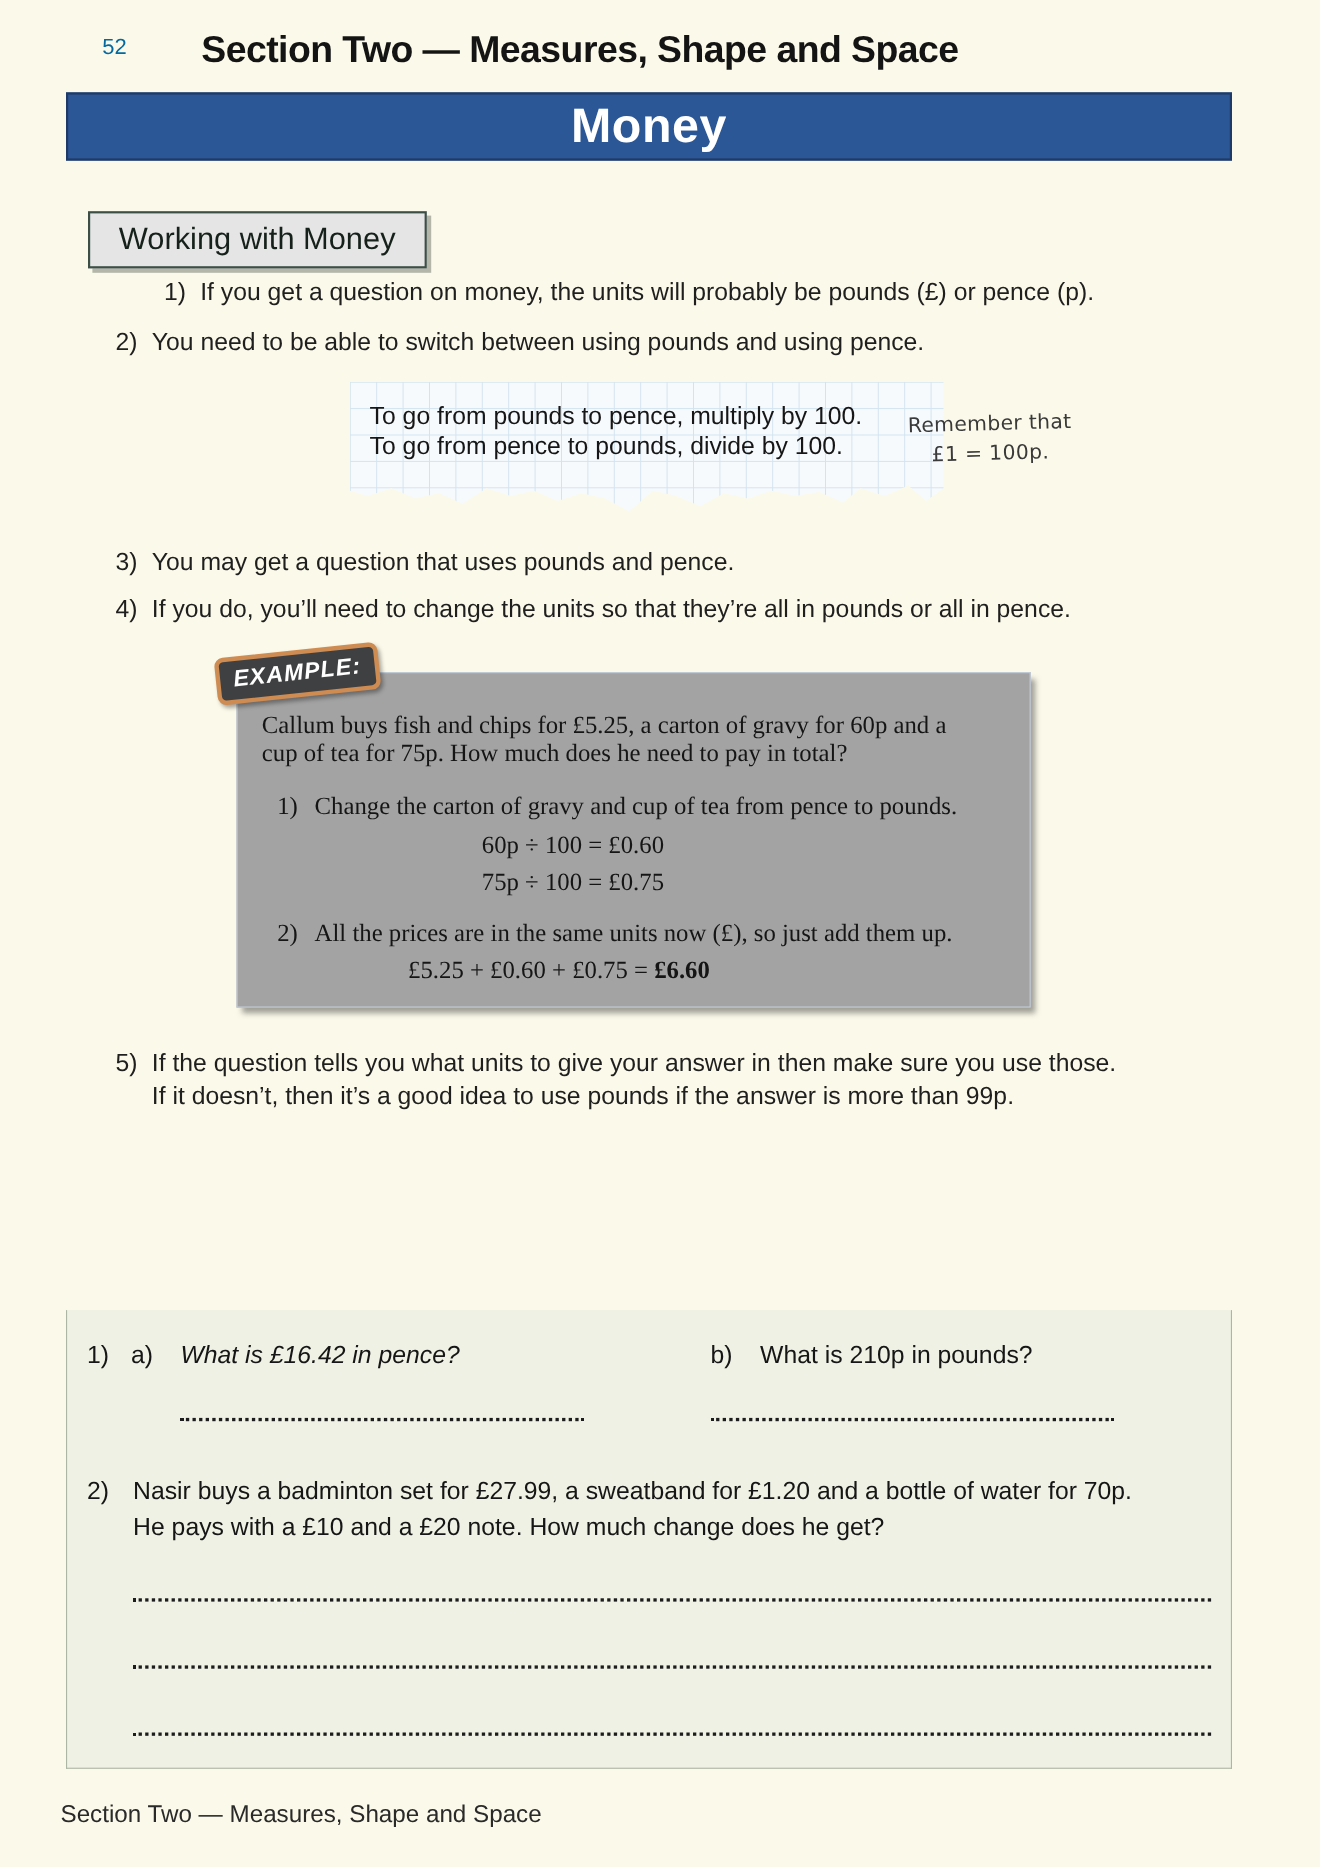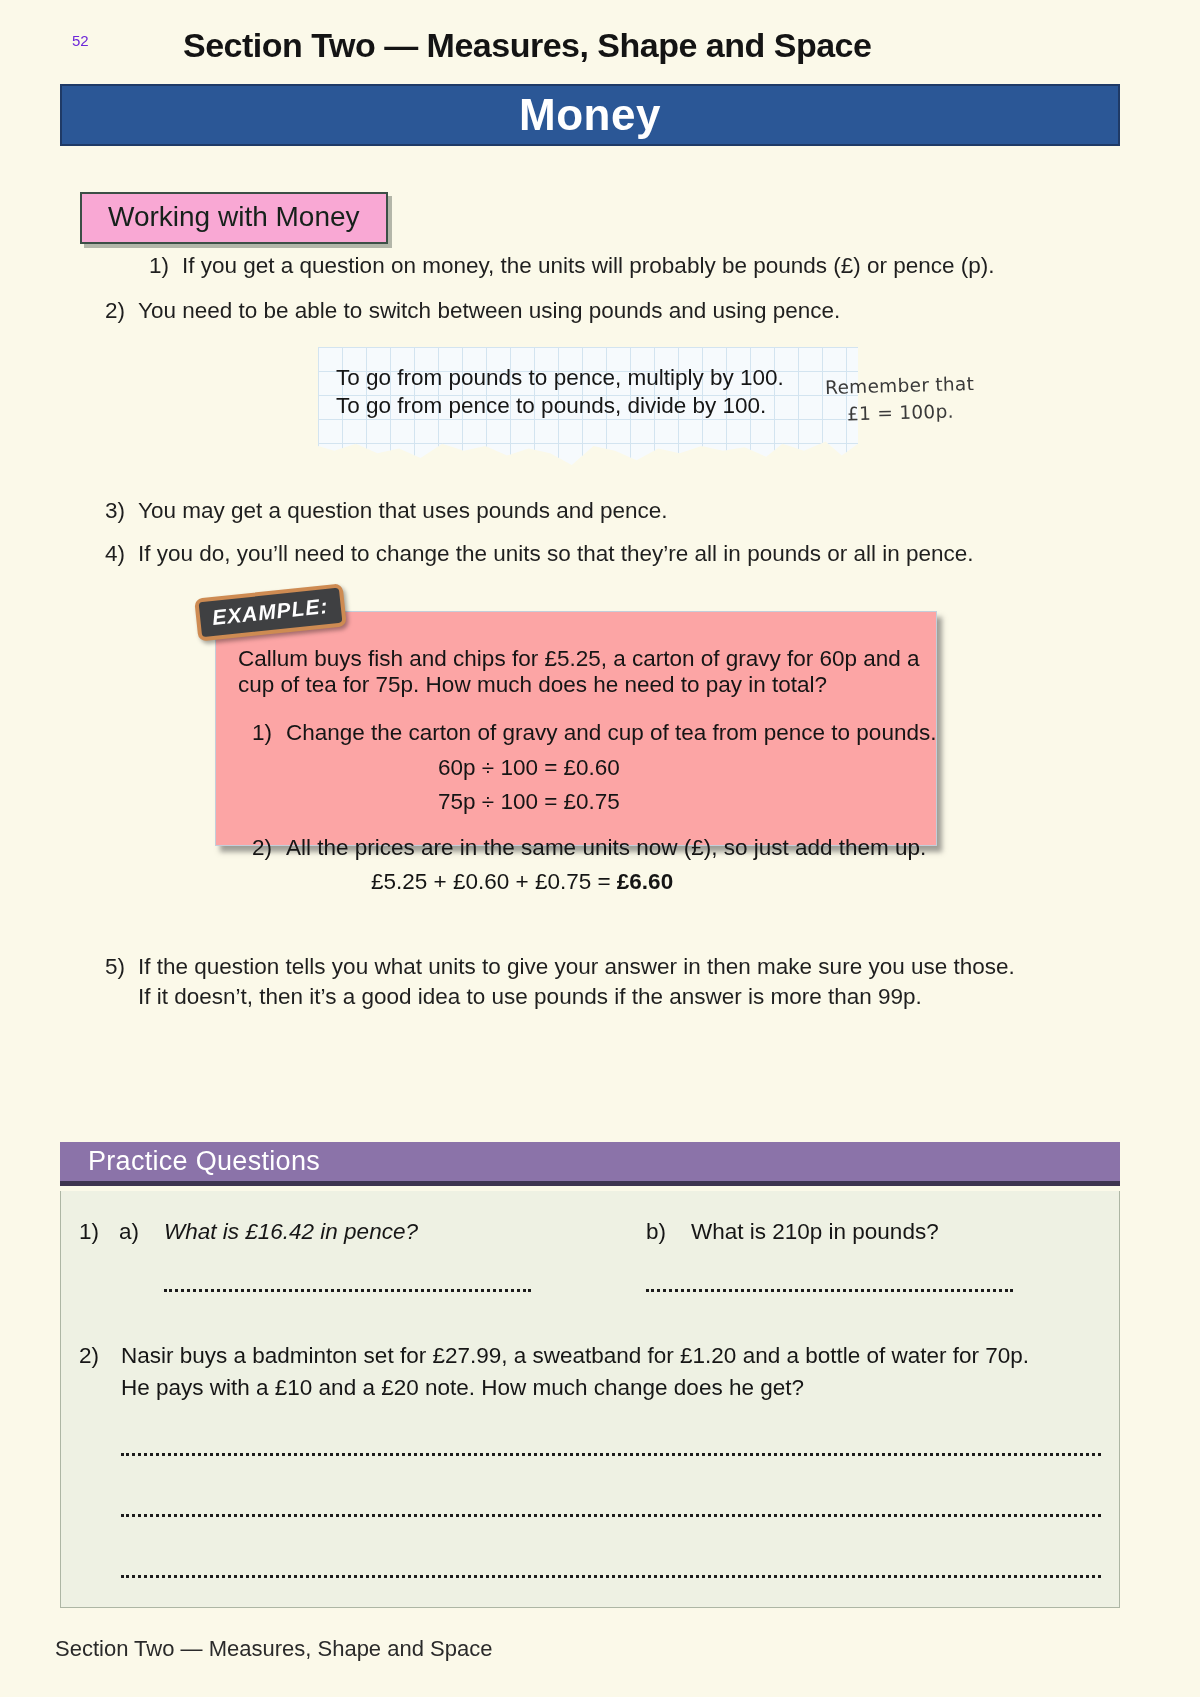--- a/index.html
+++ b/index.html
@@ -4,36 +4,36 @@
 <style>
   * { margin:0; padding:0; box-sizing:border-box; }
   html,body { background:#fbf9e9; }
   body { font-family:"Liberation Sans", sans-serif; color:#1f1f1f; }
   #page {
     position:relative; width:1200px; height:1697px; margin:0 auto;
     background:#fbf9e9; overflow:hidden;
   }
 
   
-  .page-num { position:absolute; left:72px; top:32px; font-size:15px; color:#6d28d9; }
+  .page-num { position:absolute; left:93px; top:32px; font-size:20px; color:#0369a1; }
   .header-title {
     position:absolute; left:183px; top:26px; font-size:34px; font-weight:600;
     letter-spacing:-0.5px; color:#141414;
   }
   .money-banner {
     position:absolute; left:60px; top:84px; width:1060px; height:62px;
     background:#2b5796; border:2px solid #1f3a66;
     display:flex; align-items:center; justify-content:center;
   }
   .money-banner span { color:#ffffff; font-size:44px; font-weight:700; letter-spacing:0.5px; }
 
   
   .working-box {
     position:absolute; left:80px; top:192px;
-    background:#f9a8d4; border:2px solid #3c4f46;
+    background:#e5e5e5; border:2px solid #3c4f46;
     padding:7px 26px 9px 26px;
     box-shadow:4px 4px 0 rgba(90,100,90,0.45);
   }
   .working-box span { font-size:28px; color:#16211b; }
 
   
   .point { position:absolute; left:105px; font-size:22.5px; white-space:nowrap; }
   .point .num { display:inline-block; width:33px; }
   .pt1 { top:253px;margin-left:44px; } .pt2 { top:298px; }
   .pt3 { top:498px; } .pt4 { top:541px; }
@@ -63,23 +63,24 @@
   .example-tag {
     position:absolute; left:196px; top:591px; z-index:3;
     background:#3f4042; border:4px solid #ce8b52; border-radius:8px;
     padding:5px 12px 6px 12px; transform:rotate(-6deg);
     box-shadow:2px 3px 4px rgba(0,0,0,0.35);
   }
   .example-tag span {
     color:#ffffff; font-size:21px; font-weight:700; font-style:italic; letter-spacing:1px;
   }
   .example-box {
-    position:absolute; left:215px; top:611px; width:722px; height:235px; z-index:2;
-    background:#fca5a5; border:1px solid #c3ceda;
+    position:absolute; left:215px; top:611px; width:722px; height:305px; z-index:2;
+    background:#a3a3a3; border:1px solid #c3ceda;
     box-shadow:5px 6px 5px rgba(70,70,70,0.5);
+    font-family:Liberation Serif, serif;
   }
   .example-box .row { position:absolute; font-size:22.5px; white-space:nowrap; color:#151515; }
   .ex-intro1 { left:22px; top:34px; }
   .ex-intro2 { left:22px; top:60px; }
   .ex-step1  { left:36px; top:108px; }
   .ex-math1  { left:222px; top:143px; }
   .ex-math2  { left:222px; top:177px;text-align:right; }
   .ex-step2  { left:36px; top:223px; }
   .ex-sum    { left:155px; top:257px; }
   .ex-step-num { display:inline-block; width:34px; }
@@ -172,23 +173,20 @@
     </div>
     <div class="row ex-sum">
       <span>£5.25 + £0.60 + £0.75 = </span><span class="bold">£6.60</span>
     </div>
   </div>
 
   <div class="point pt5">
     <span class="num">5)</span><span class="body"><span>If the question tells you what units to give your answer in then make sure you use those.</span><br><span>If it doesn’t, then it’s a good idea to use pounds if the answer is more than 99p.</span></span>
   </div>
 
-  <div class="practice-banner">
-    <span>Practice Questions</span>
-  </div>
 
   <div class="practice-box">
     <div class="qtext q1-num">1)</div>
     <div class="qtext q1a-lab">a)</div>
     <div class="qtext q1a-txt">What is £16.42 in pence?</div>
     <div class="qtext q1b-lab">b)</div>
     <div class="qtext q1b-txt">What is 210p in pounds?</div>
 
     <div class="ans-line ans-a"></div>
     <div class="ans-line ans-b"></div>

